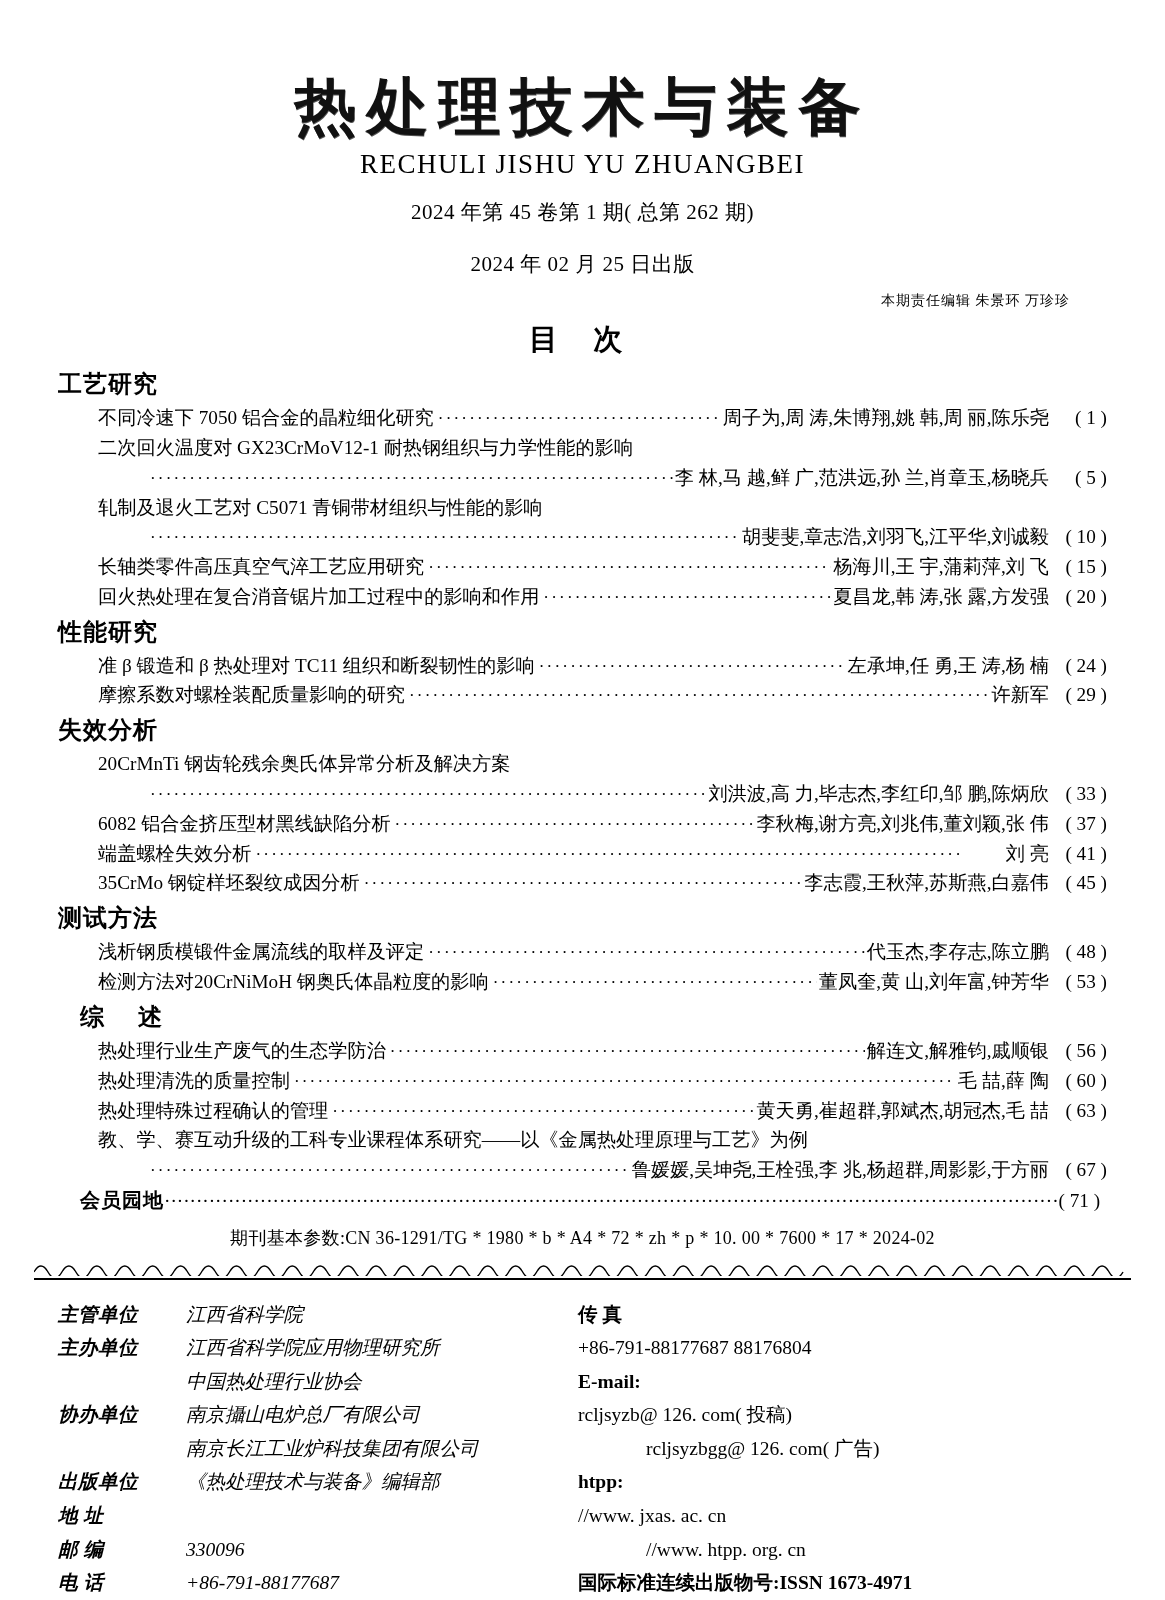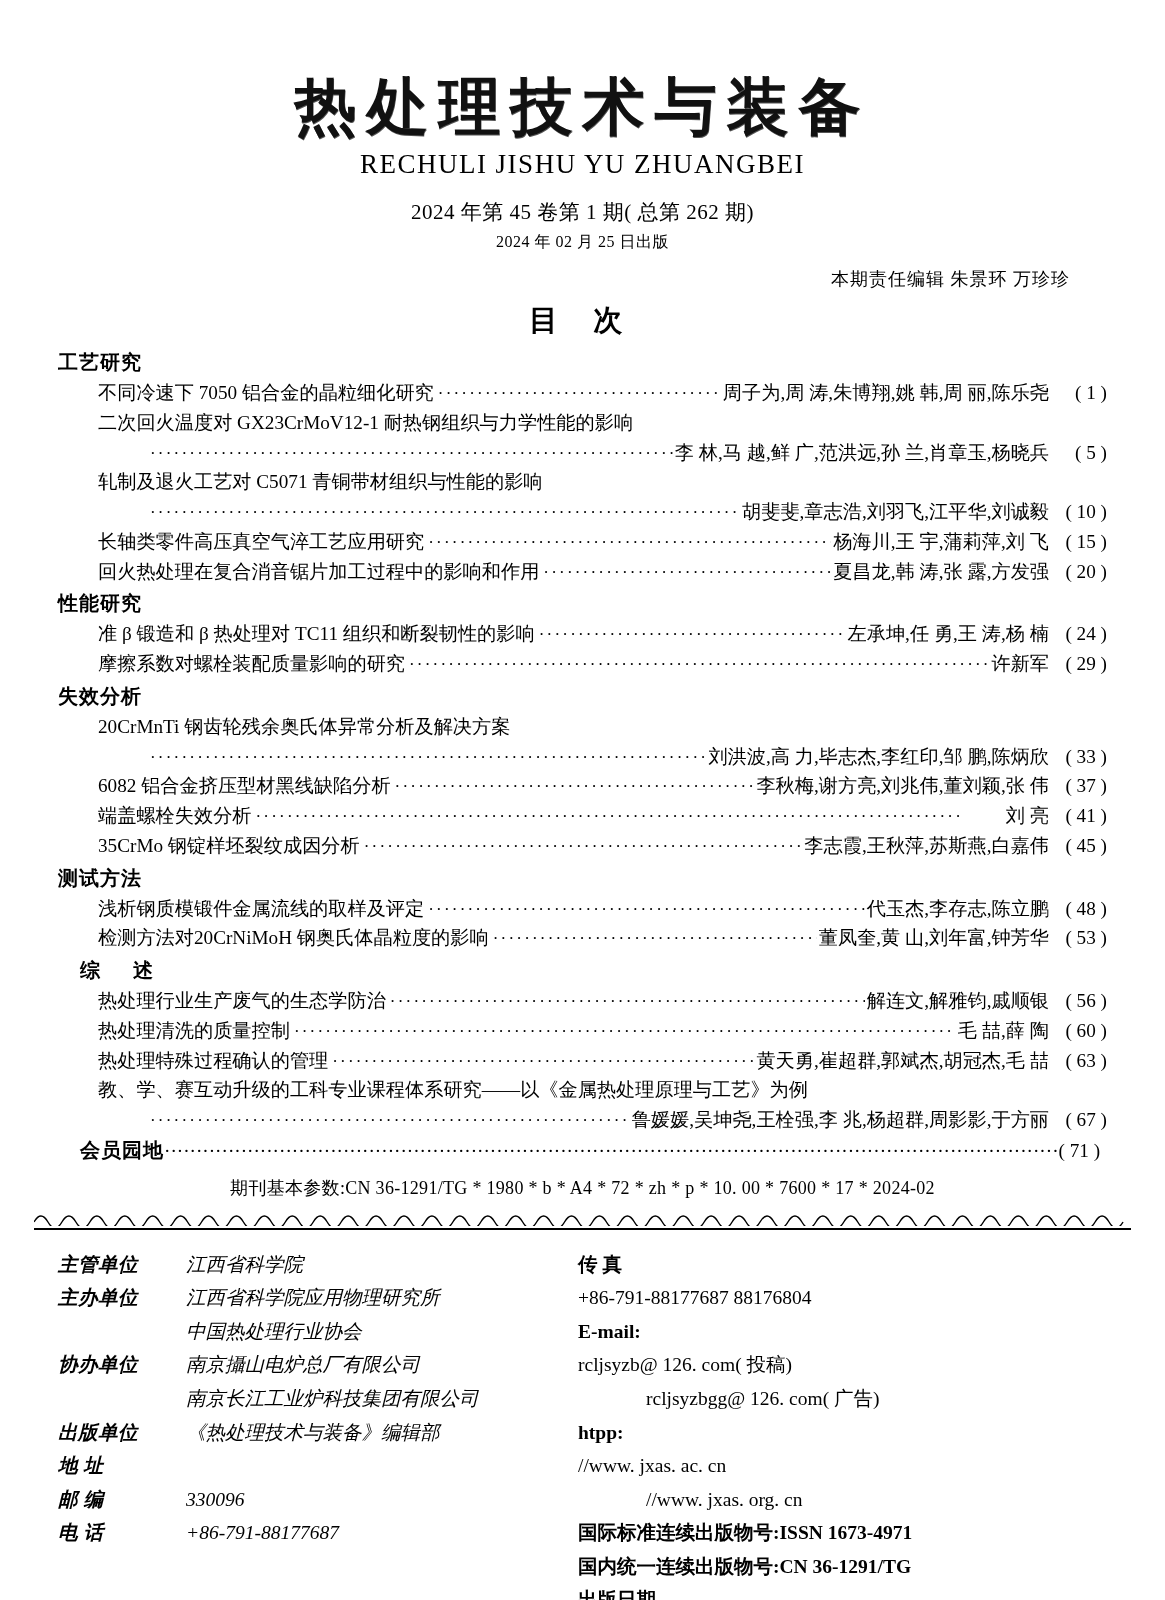--- a/index.html
+++ b/index.html
@@ -43,27 +43,27 @@
     font-weight: normal;
     letter-spacing: 1.5px;
     margin-top: 10px;
   }
   .issue-line {
     font-size: 21px;
     margin-top: 18px;
     letter-spacing: 0.5px;
   }
   .pub-date-line {
-    font-size: 16px;
-    margin-top: 6px;
+    font-size: 21px;
+    margin-top: 24px;
     letter-spacing: 0.5px;
   }
   .editor-line {
     text-align: right;
-    font-size: 18px;
+    font-size: 14px;
     margin-top: 14px;
     padding-right: 95px;
     letter-spacing: 1px;
   }
   .toc-heading {
     text-align: center;
     font-size: 29px;
     font-weight: bold;
     letter-spacing: 14px;
     margin-top: 10px;
@@ -71,21 +71,21 @@
   }
 
   
   .toc {
     margin: 0 58px 0 58px;
     font-size: 19.2px;
     line-height: 1.55;
   }
   .section-title {
     font-weight: bold;
-    font-size: 20px;
+    font-size: 24px;
     margin-top: 2px;
     margin-bottom: 0px;
     letter-spacing: 1px;
   }
   .section-title.indented {
     padding-left: 22px;
     letter-spacing: 14px;
   }
   .entry {
     display: flex;
@@ -391,21 +391,21 @@
         <div class="rrow">
           <span class="rlabel"></span>
           <span class="rval" style="padding-left: 68px;">rcljsyzbgg@ 126. com( 广告)</span>
         </div>
         <div class="rrow">
           <span style="flex: 0 0 auto; font-weight: bold; padding-right: 4px;">htpp:</span>
           <span class="rval">//www. jxas. ac. cn</span>
         </div>
         <div class="rrow">
           <span class="rlabel"></span>
-          <span class="rval" style="padding-left: 68px;">//www. jxas. org. cn</span>
+          <span class="rval" style="padding-left: 68px;">//www. htpp. org. cn</span>
         </div>
         <div class="rrow">
           <span class="rlabel"></span>
           <span class="rval" style="font-weight: bold;">国际标准连续出版物号:ISSN 1673-4971</span>
         </div>
         <div class="rrow">
           <span class="rlabel"></span>
           <span class="rval" style="font-weight: bold;">国内统一连续出版物号:CN 36-1291/TG</span>
         </div>
         <div class="rrow">

